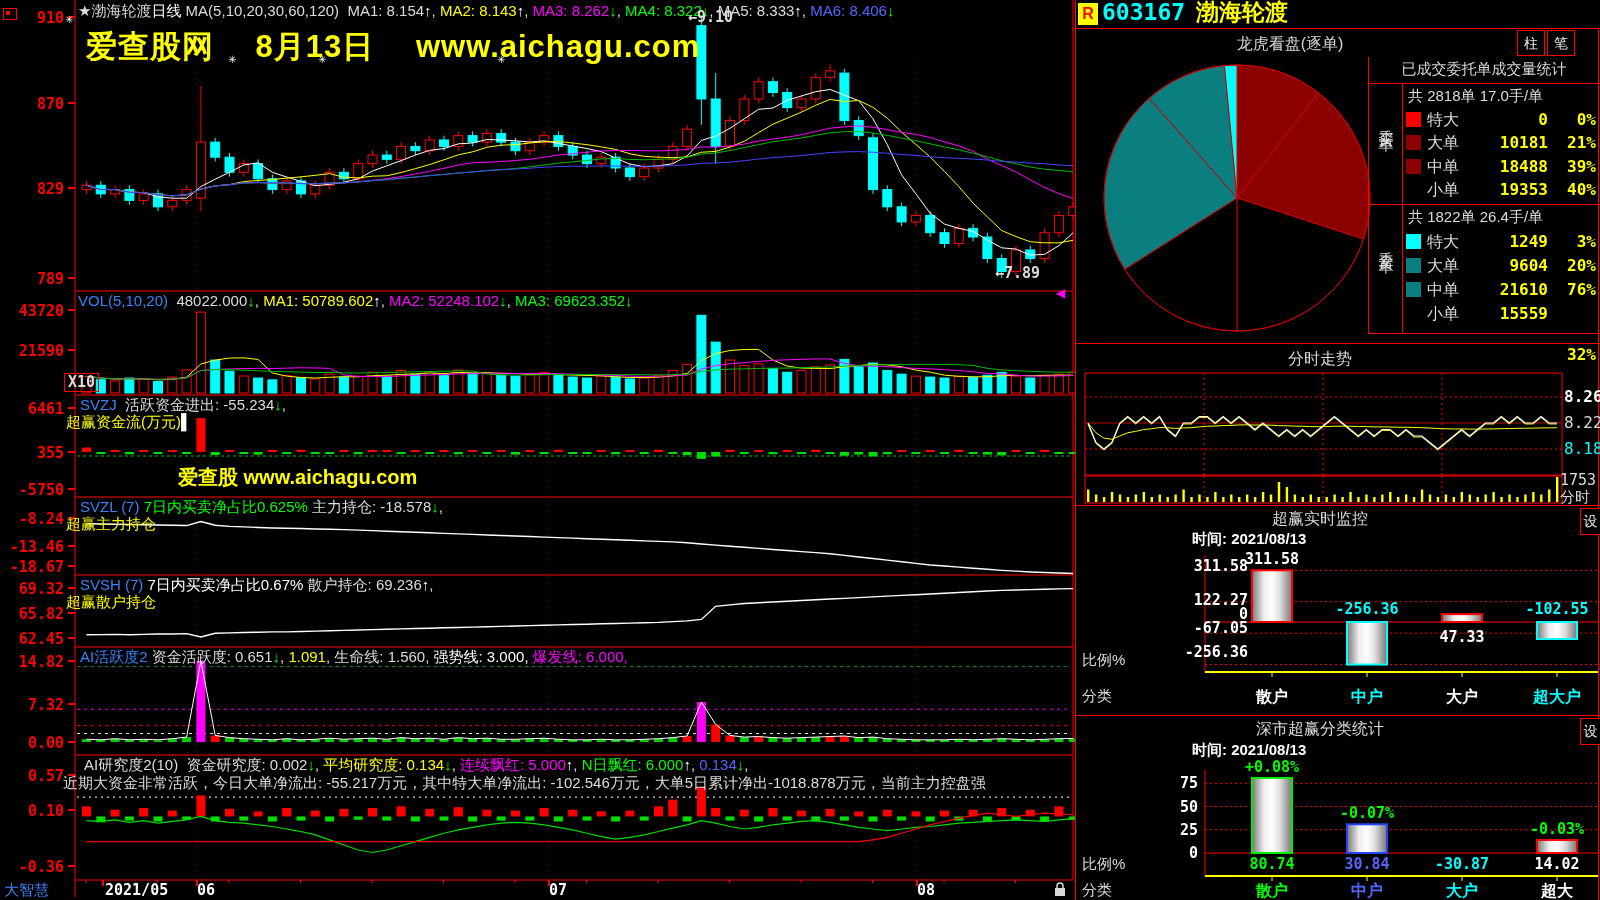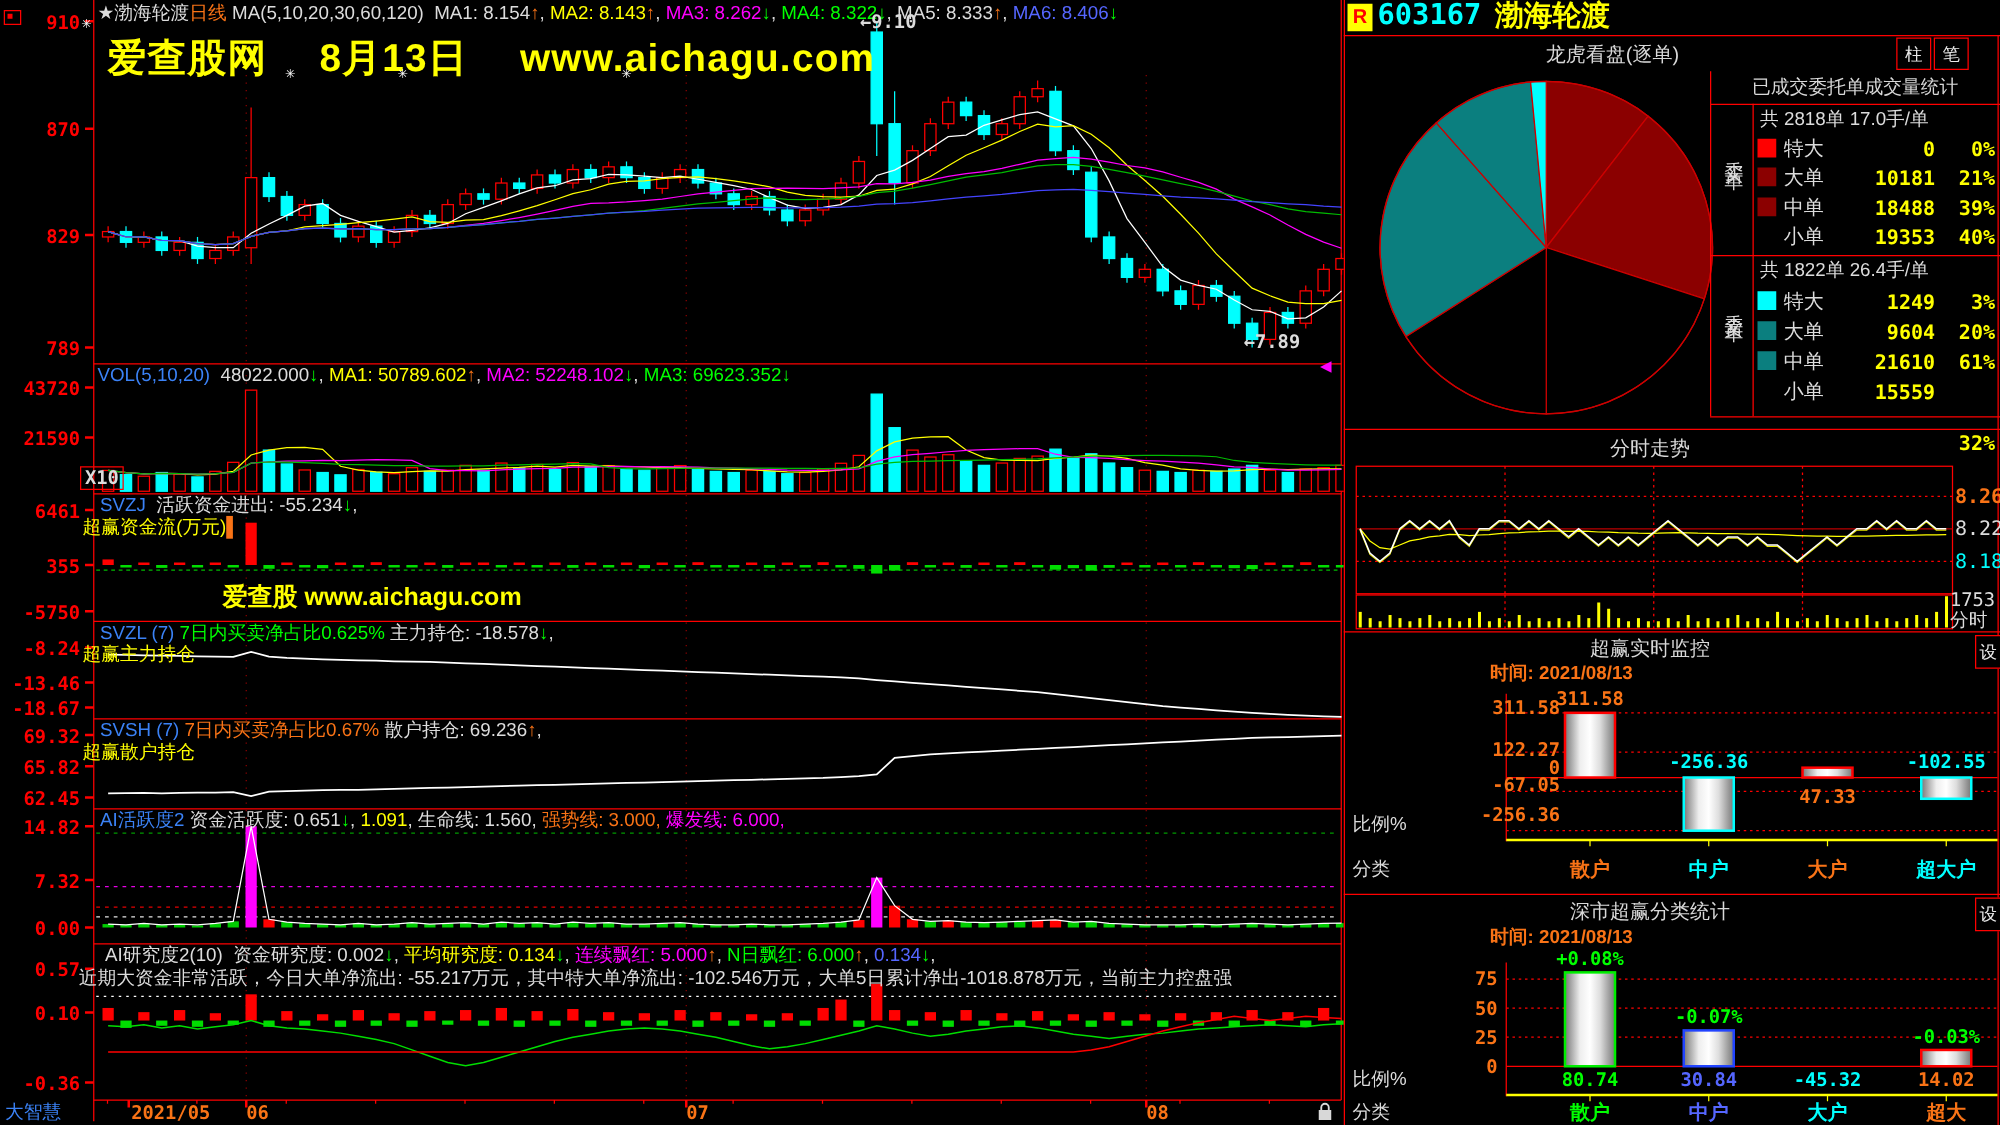--- a/index.html
+++ b/index.html
@@ -1,20 +1,20 @@
 <!DOCTYPE html>
 <html><head>
 <meta charset="utf-8">
 <style>
   html,body{margin:0;padding:0;background:#000;}
   #root{position:relative;width:1600px;height:900px;background:#000;overflow:hidden;
         font-family:"Liberation Sans","DejaVu Sans",sans-serif;font-size:15px;}
   .lbl{position:absolute;white-space:nowrap;line-height:1.1;}
   .mono{font-family:"DejaVu Sans Mono",monospace;}
-  .w{color:#dcdcdc}.y{color:#ffff00}.r{color:#f97316}.g{color:#00ff00}.m{color:#ff00ff}
+  .w{color:#dcdcdc}.y{color:#ffff00}.r{color:#ffffff}.g{color:#00ff00}.m{color:#ff00ff}
   .b{color:#5566ff}.c{color:#00ffff}.gy{color:#3b82f6}
   .axis{color:#ff0000;font-weight:bold;font-family:"DejaVu Sans Mono",monospace;text-align:right;width:62px;}
   .seg span{white-space:pre;}
   .btn{position:absolute;border:1px solid #ff0000;color:#e8e8e8;text-align:center;
        font-size:14px;line-height:24px;background:#000;}
   .hline{position:absolute;background:#ff0000;height:1px;}
   .vline{position:absolute;background:#ff0000;width:1px;}
   .wm-big{position:absolute;color:#ffff00;font-weight:bold;font-size:31px;letter-spacing:1px;}
   .wm-small{position:absolute;color:#ffff00;font-weight:bold;font-size:20px;}
   .sparkle{position:absolute;color:#fff;font-size:10px;}
@@ -591,21 +591,21 @@
       <div class="lbl w" style="left: 40px; top: 31px; font-size: 15px;">共 2818单 17.0手/单</div>
       <div class="lbl w" style="left: 8px; top: 60px; width: 18px; font-size: 15px; writing-mode: vertical-rl; letter-spacing: 4px;">委买单</div>
       <div class="lbl" style="left: 38px; top: 54px; width: 192px; font-size: 16px;"><span class="sq" style="background: rgb(255, 0, 0);"></span><span class="w">特大</span><span class="y mono" style="position: absolute; right: 50px; font-weight: bold;">0</span><span class="y mono" style="position: absolute; right: 2px; font-weight: bold;">0%</span></div>
       <div class="lbl" style="left: 38px; top: 77px; width: 192px; font-size: 16px;"><span class="sq" style="background: rgb(139, 0, 0);"></span><span class="w">大单</span><span class="y mono" style="position: absolute; right: 50px; font-weight: bold;">10181</span><span class="y mono" style="position: absolute; right: 2px; font-weight: bold;">21%</span></div>
       <div class="lbl" style="left: 38px; top: 101px; width: 192px; font-size: 16px;"><span class="sq" style="background: rgb(139, 0, 0);"></span><span class="w">中单</span><span class="y mono" style="position: absolute; right: 50px; font-weight: bold;">18488</span><span class="y mono" style="position: absolute; right: 2px; font-weight: bold;">39%</span></div>
       <div class="lbl" style="left: 38px; top: 124px; width: 192px; font-size: 16px;"><span class="sq" style="background: transparent;"></span><span class="w">小单</span><span class="y mono" style="position: absolute; right: 50px; font-weight: bold;">19353</span><span class="y mono" style="position: absolute; right: 2px; font-weight: bold;">40%</span></div>
       <div class="lbl w" style="left: 40px; top: 152px; font-size: 15px;">共 1822单 26.4手/单</div>
       <div class="lbl w" style="left: 8px; top: 182px; width: 18px; font-size: 15px; writing-mode: vertical-rl; letter-spacing: 4px;">委卖单</div>
       <div class="lbl" style="left: 38px; top: 176px; width: 192px; font-size: 16px;"><span class="sq" style="background: rgb(0, 255, 255);"></span><span class="w">特大</span><span class="y mono" style="position: absolute; right: 50px; font-weight: bold;">1249</span><span class="y mono" style="position: absolute; right: 2px; font-weight: bold;">3%</span></div>
       <div class="lbl" style="left: 38px; top: 200px; width: 192px; font-size: 16px;"><span class="sq" style="background: rgb(11, 127, 127);"></span><span class="w">大单</span><span class="y mono" style="position: absolute; right: 50px; font-weight: bold;">9604</span><span class="y mono" style="position: absolute; right: 2px; font-weight: bold;">20%</span></div>
-      <div class="lbl" style="left: 38px; top: 224px; width: 192px; font-size: 16px;"><span class="sq" style="background: rgb(11, 127, 127);"></span><span class="w">中单</span><span class="y mono" style="position: absolute; right: 50px; font-weight: bold;">21610</span><span class="y mono" style="position: absolute; right: 2px; font-weight: bold;">61%</span></div>
+      <div class="lbl" style="left: 38px; top: 224px; width: 192px; font-size: 16px;"><span class="sq" style="background: rgb(11, 127, 127);"></span><span class="w">中单</span><span class="y mono" style="position: absolute; right: 50px; font-weight: bold;">21610</span><span class="y mono" style="position: absolute; right: 2px; font-weight: bold;">76%</span></div>
       <div class="lbl" style="left: 38px; top: 248px; width: 192px; font-size: 16px;"><span class="sq" style="background: transparent;"></span><span class="w">小单</span><span class="y mono" style="position: absolute; right: 50px; font-weight: bold;">15559</span><span class="y mono" style="position: absolute; right: 2px; font-weight: bold; margin-top: 41px;">32%</span></div>
     </div>
 
 <div class="title-c" style="left:1190px;top:349px;width:260px;">分时走势</div>
 <svg id="fenshi" width="520" height="165" style="left:1080px;top:343px;">
       <rect x="5" y="30" width="477" height="102" fill="none" stroke="#ff0000"></rect>
       <rect x="5" y="133" width="477" height="27" fill="none" stroke="#ff0000"></rect>
       <line x1="124" y1="30" x2="124" y2="132" stroke="#ff0000" stroke-dasharray="2,3"></line>
       <line x1="124" y1="133" x2="124" y2="160" stroke="#ff0000" stroke-dasharray="2,3"></line>
       <line x1="243" y1="30" x2="243" y2="132" stroke="#ff0000" stroke-dasharray="2,3"></line>
@@ -787,19 +787,19 @@
     <div class="lbl c" style="left: 1517px; top: 688px; width: 80px; text-align: center; font-size: 16px; font-weight: bold;">超大户</div>
     <div class="lbl r mono" style="left: 1150px; top: 775px; width: 48px; text-align: right; font-weight: bold;">75</div>
     <div class="lbl r mono" style="left: 1150px; top: 799px; width: 48px; text-align: right; font-weight: bold;">50</div>
     <div class="lbl r mono" style="left: 1150px; top: 822px; width: 48px; text-align: right; font-weight: bold;">25</div>
     <div class="lbl r mono" style="left: 1150px; top: 845px; width: 48px; text-align: right; font-weight: bold;">0</div>
     <div class="lbl g mono" style="left: 1227px; top: 758.912px; width: 90px; text-align: center; font-weight: bold;">+0.08%</div>
     <div class="lbl g mono" style="left: 1322px; top: 805.319px; width: 90px; text-align: center; font-weight: bold;">-0.07%</div>
     <div class="lbl g mono" style="left: 1512px; top: 820.961px; width: 90px; text-align: center; font-weight: bold;">-0.03%</div>
     <div class="lbl g mono" style="left: 1227px; top: 856px; width: 90px; text-align: center; font-weight: bold;">80.74</div>
     <div class="lbl b mono" style="left: 1322px; top: 856px; width: 90px; text-align: center; font-weight: bold;">30.84</div>
-    <div class="lbl c mono" style="left: 1417px; top: 856px; width: 90px; text-align: center; font-weight: bold;">-45.32</div>
+    <div class="lbl c mono" style="left: 1417px; top: 856px; width: 90px; text-align: center; font-weight: bold;">-30.87</div>
     <div class="lbl r mono" style="left: 1512px; top: 856px; width: 90px; text-align: center; font-weight: bold;">14.02</div>
     <div class="lbl g" style="left: 1232px; top: 882px; width: 80px; text-align: center; font-size: 16px; font-weight: bold;">散户</div>
     <div class="lbl b" style="left: 1327px; top: 882px; width: 80px; text-align: center; font-size: 16px; font-weight: bold;">中户</div>
     <div class="lbl c" style="left: 1422px; top: 882px; width: 80px; text-align: center; font-size: 16px; font-weight: bold;">大户</div>
     <div class="lbl r" style="left: 1517px; top: 882px; width: 80px; text-align: center; font-size: 16px; font-weight: bold;">超大</div>
 </div>
 
 </body></html>

